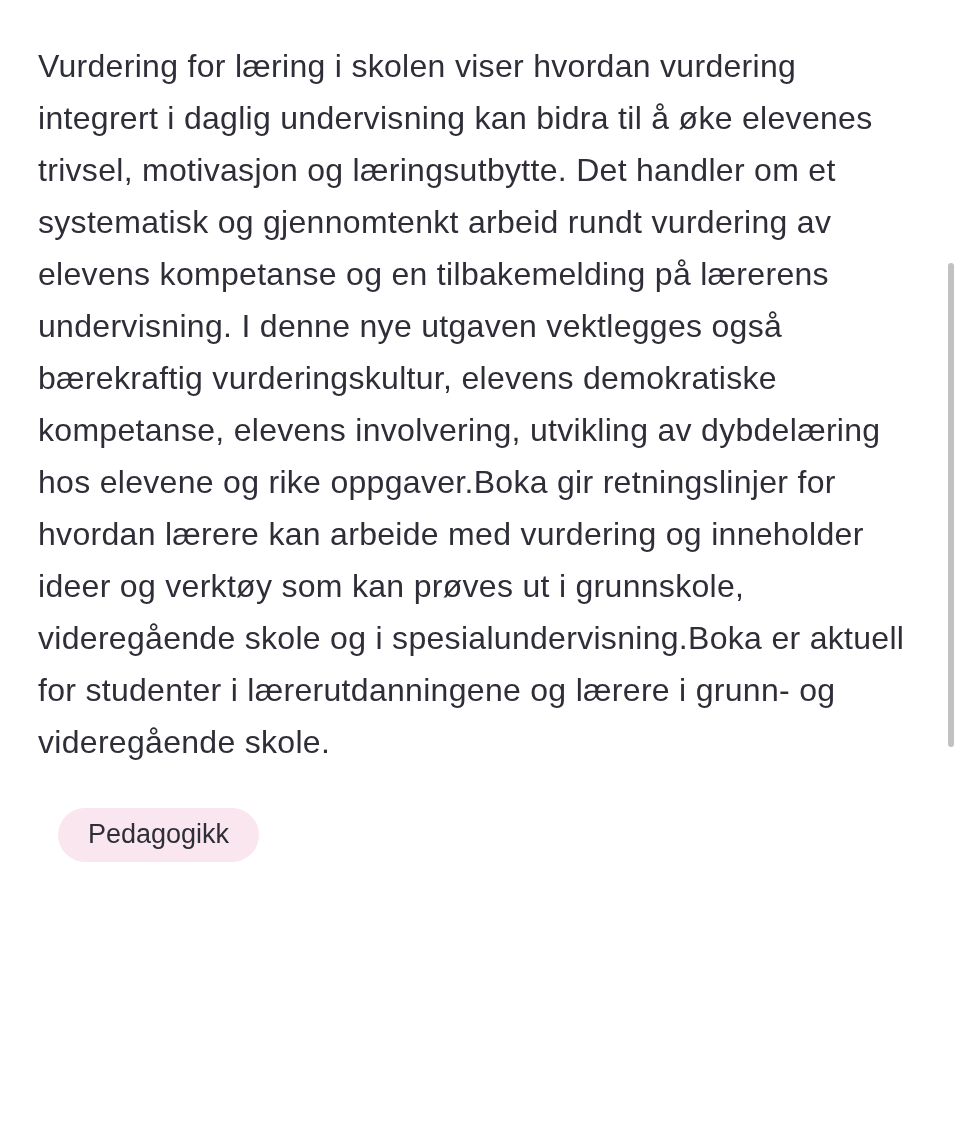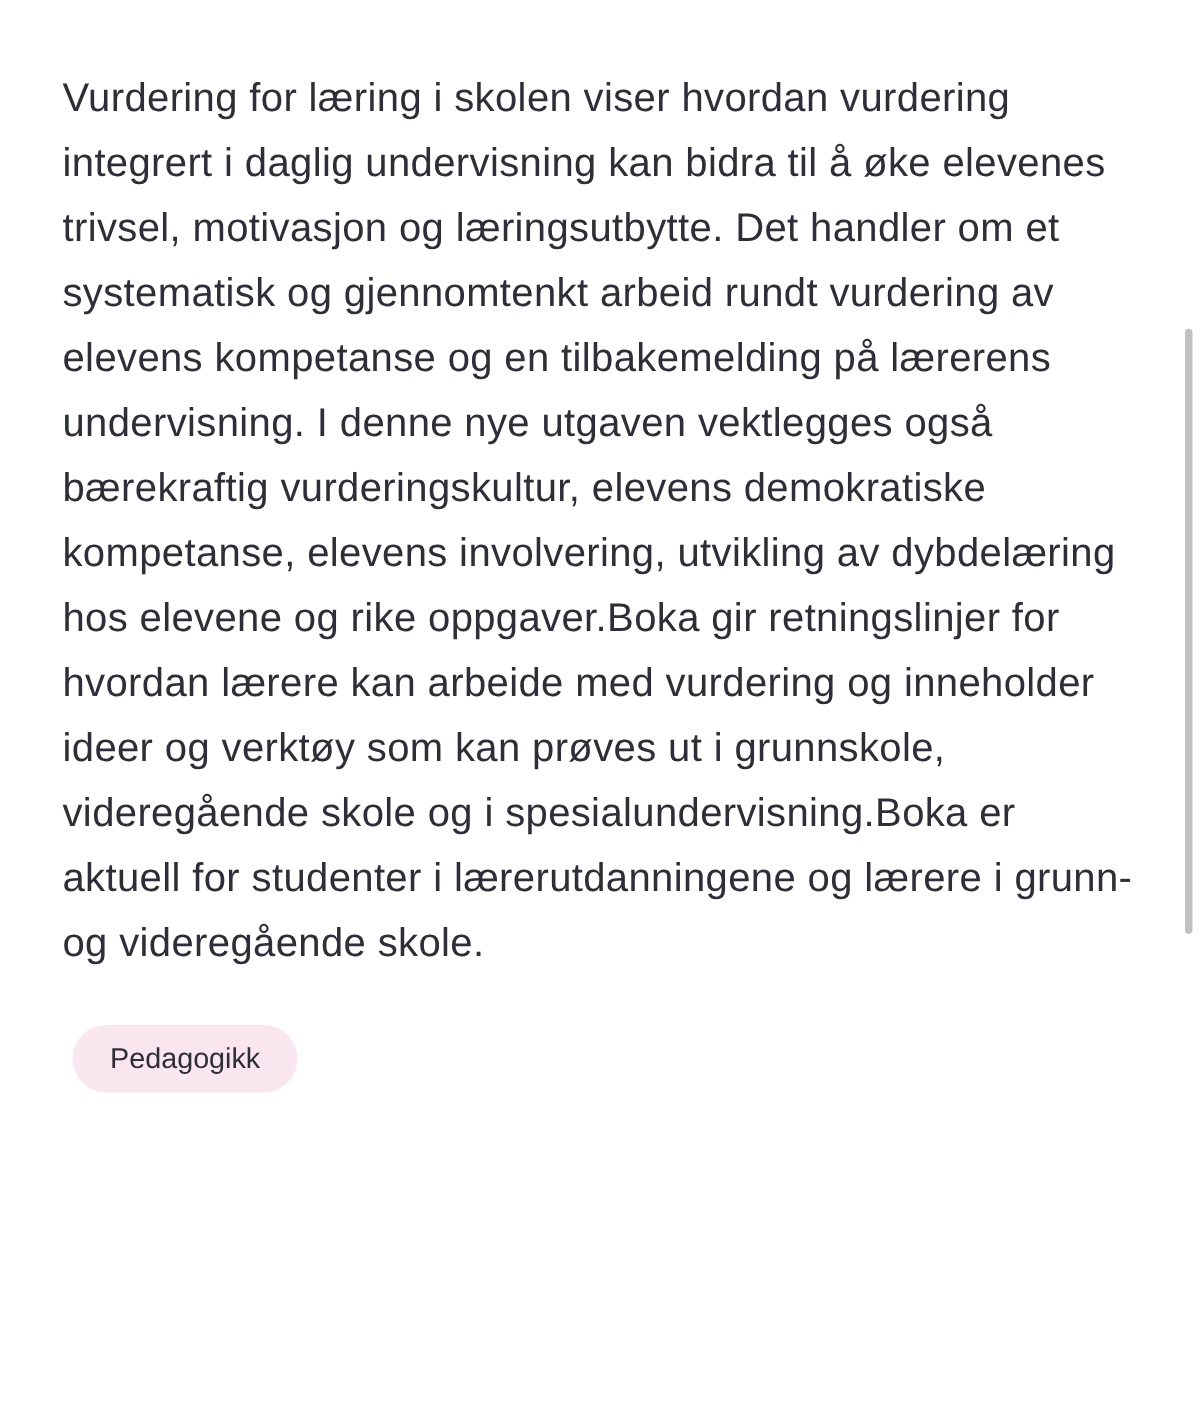--- a/index.html
+++ b/index.html
@@ -25,41 +25,41 @@
   .content {
     padding: 40px 36px 0 38px;
   }
   .description {
     max-width: 886px;
     font-size: 32px;
     line-height: 52px;
     letter-spacing: 0.3px;
     color: var(--text);
     font-weight: 400;
-    margin: 12px;
+    margin: 0;
   }
   .show-less {
     display: inline-block;
     margin-top: 16px;
     font-size: 33px;
     line-height: 40px;
     font-weight: 500;
     color: var(--accent);
     text-decoration: none;
     cursor: pointer;
   }
   .badge-row {
     margin-top: 40px;
     padding-left: 20px;
   }
   .category-badge {
     display: inline-block;
     background: var(--badge-bg);
     color: var(--text);
-    font-size: 23px;
+    font-size: 27px;
     line-height: 27px;
     padding: 13px 30px 14px 30px;
     border-radius: 28px;
     cursor: pointer;
   }
   .scrollbar-track {
     position: absolute;
     top: 0;
     right: 0;
     width: 14px;

